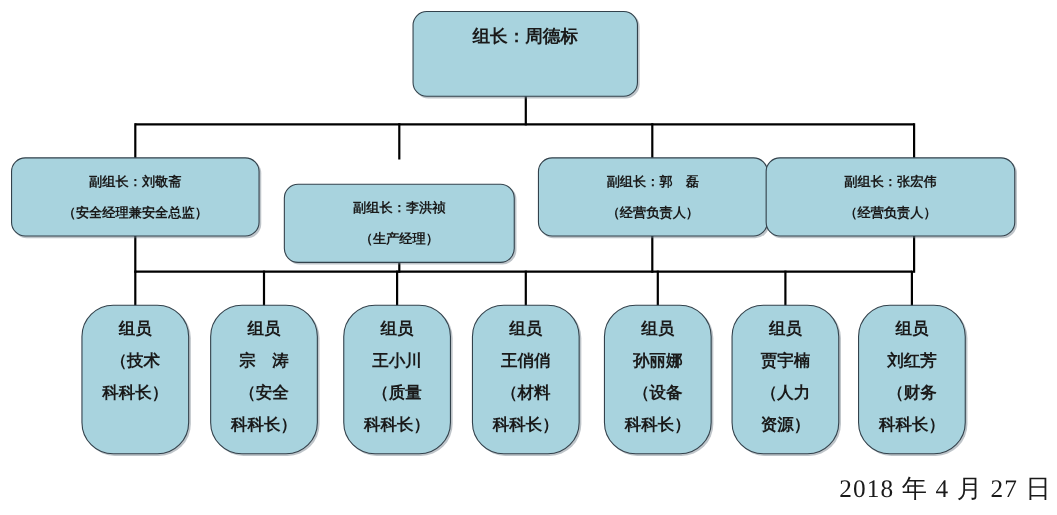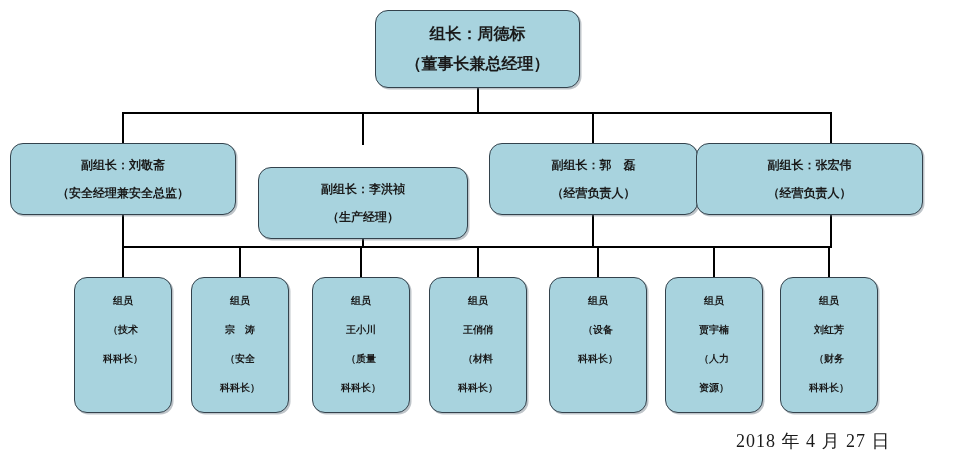--- a/index.html
+++ b/index.html
@@ -44,27 +44,28 @@
     font-size: 16px; line-height: 30px;
     padding-top: 8px;
   }
   .deputy {
     top: 143px; height: 72px;
     font-size: 12px; line-height: 28px;
     padding-top: 7px;
   }
   .member {
     top: 277px; width: 98px; height: 136px;
-    font-size: 10px; line-height: 29px;
+    font-size: 15px; line-height: 29px;
     padding-top: 8px;
+    border-radius: 29px;
   }
   .date {
     position: absolute;
-    left: 736px; top: 429px;
-    font-size: 18px;
+    left: 763px; top: 429px;
+    font-size: 23px;
     font-weight: normal;
     letter-spacing: 1px;
     font-family: "Liberation Serif", "DejaVu Serif", serif;
   }
 </style>
 </head>
 <body>
 
 <div class="canvas">
 
@@ -86,21 +87,20 @@
     <line x1="240" y1="246" x2="240" y2="279"></line>
     <line x1="361" y1="246" x2="361" y2="279"></line>
     <line x1="478" y1="246" x2="478" y2="279"></line>
     <line x1="598" y1="246" x2="598" y2="279"></line>
     <line x1="714" y1="246" x2="714" y2="279"></line>
     <line x1="829" y1="246" x2="829" y2="279"></line>
   </svg>
 
   <div class="box root">
     <div>组长：周德标</div>
-    <div>（董事长兼总经理）</div>
   </div>
 
   <div class="box deputy" style="left:10px;width:226px;">
     <div>副组长：刘敬斋</div>
     <div>（安全经理兼安全总监）</div>
   </div>
   <div class="box deputy" style="left:258px;width:210px;margin-top:24px;">
     <div>副组长：李洪祯</div>
     <div>（生产经理）</div>
   </div>
@@ -131,20 +131,21 @@
     <div>科科长）</div>
   </div>
   <div class="box member" style="left:429px;">
     <div>组员</div>
     <div>王俏俏</div>
     <div>（材料</div>
     <div>科科长）</div>
   </div>
   <div class="box member" style="left:549px;">
     <div>组员</div>
+    <div>孙丽娜</div>
     <div>（设备</div>
     <div>科科长）</div>
   </div>
   <div class="box member" style="left:665px;">
     <div>组员</div>
     <div>贾宇楠</div>
     <div>（人力</div>
     <div>资源）</div>
   </div>
   <div class="box member" style="left:780px;">

